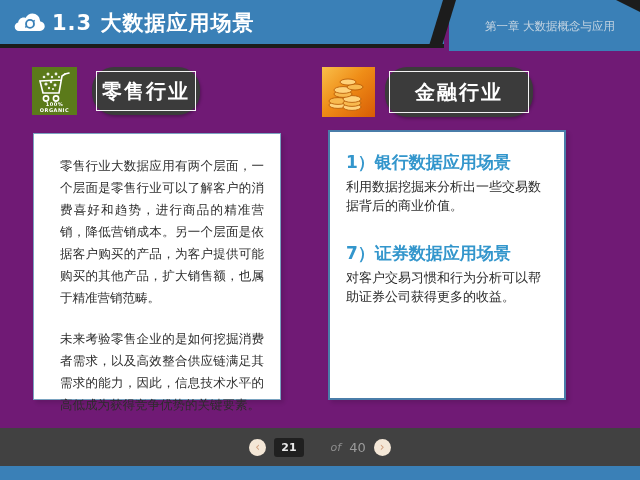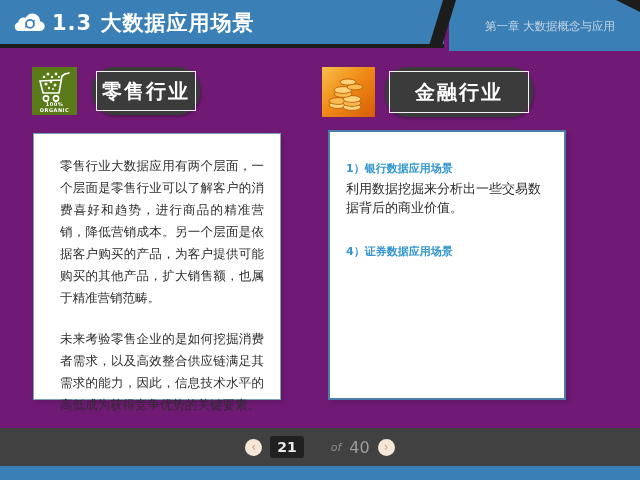--- a/index.html
+++ b/index.html
@@ -24,30 +24,30 @@
   .label-box{position:absolute;background:#3b3b3b;box-shadow:1px 2px 3px rgba(0,0,0,.25);border-radius:22px;}
   .retail-labelbox{left:92px;top:67px;width:108px;height:48px;}
   .finance-labelbox{left:385px;top:67px;width:148px;height:50px;}
   .label-inner{position:absolute;top:4px;left:4px;right:4px;bottom:4px;border:1.5px solid #f3f3f3;display:flex;align-items:center;justify-content:center;color:#ffffff;font-size:20px;font-weight:bold;letter-spacing:2px;white-space:nowrap;}
   
   .textbox{position:absolute;background:#ffffff;box-sizing:border-box;}
   .retail-textbox{left:33px;top:133px;width:248px;height:267px;border:1px solid #7aa3c0;box-shadow:3px 3px 4px rgba(0,0,0,.12);padding:21px 16px 0 18px;}
   .finance-textbox{left:328px;top:130px;width:238px;height:270px;border:2px solid #4a7da9;box-shadow:3px 3px 4px rgba(0,0,0,.12);padding:19px 12px 0 16px;}
   .body-text{margin:0 0 19px 8px;font-size:12.5px;line-height:22px;color:#2d2d2d;text-align:justify;}
   .fin-item{margin:0 0 27px 0;}
-  .fin-heading{font-size:11px;font-weight:bold;color:#3396cc;margin:10px 0 3px 0;}
+  .fin-heading{font-size:17px;font-weight:bold;color:#3396cc;margin:0 0 3px 0;}
   .fin-body{font-size:13px;line-height:19px;color:#2d2d2d;margin:0;}
   
   .footer-bar{position:absolute;left:0;top:428px;width:640px;height:38px;background:#414141;z-index:1;}
   .footer-strip{position:absolute;left:0;top:466px;width:640px;height:14px;background:#3a80b7;}
   .pager{display:flex;align-items:center;justify-content:center;gap:8px;height:100%;}
   .nav-btn{width:17px;height:17px;border-radius:50%;background:#f4e7d7;border:none;display:flex;align-items:center;justify-content:center;color:#cf9d7c;font-size:12px;line-height:1;cursor:pointer;padding:0;font-family:"DejaVu Sans",sans-serif;}
-  .page-badge{background:#202020;color:#eaeaea;font-size:14px;font-weight:bold;padding:3px 7px;border-radius:3px;}
+  .page-badge{background:#202020;color:#eaeaea;font-size:11px;font-weight:bold;padding:3px 7px;border-radius:3px;}
   .page-of{color:#8d8d8d;font-size:11px;font-style:italic;margin-left:19px;}
-  .page-total{color:#9b9b9b;font-size:16px;}
+  .page-total{color:#9b9b9b;font-size:13px;}
   .footer-artifact{position:absolute;right:12px;top:446px;width:2px;height:20px;background:rgba(235,235,235,.30);}
 </style>
 </head>
 <body>
 
 <div class="slide">
 
   <div class="hdr-right"></div>
   <div class="hdr-left"></div>
   <div class="hdr-diag"></div>
@@ -115,21 +115,22 @@
   </div>
 
   <div class="textbox finance-textbox">
     <div class="fin-item">
       <p class="fin-heading">1）银行数据应用场景</p>
       <p class="fin-body">利用数据挖掘来分析出一些交易数据背后的商业价值。</p>
     </div>
     <div class="fin-item">
     </div>
     <div class="fin-item">
-      <p class="fin-heading">4）证券数据应用场景</p>
+      <p class="fin-heading">7）证券数据应用场景</p>
+      <p class="fin-body">对客户交易习惯和行为分析可以帮助证券公司获得更多的收益。</p>
     </div>
   </div>
 
   <div class="footer-bar">
     <div class="pager">
       <button class="nav-btn">‹</button>
       <span class="page-badge">21</span>
       <span class="page-of">of</span>
       <span class="page-total">40</span>
       <button class="nav-btn">›</button>

